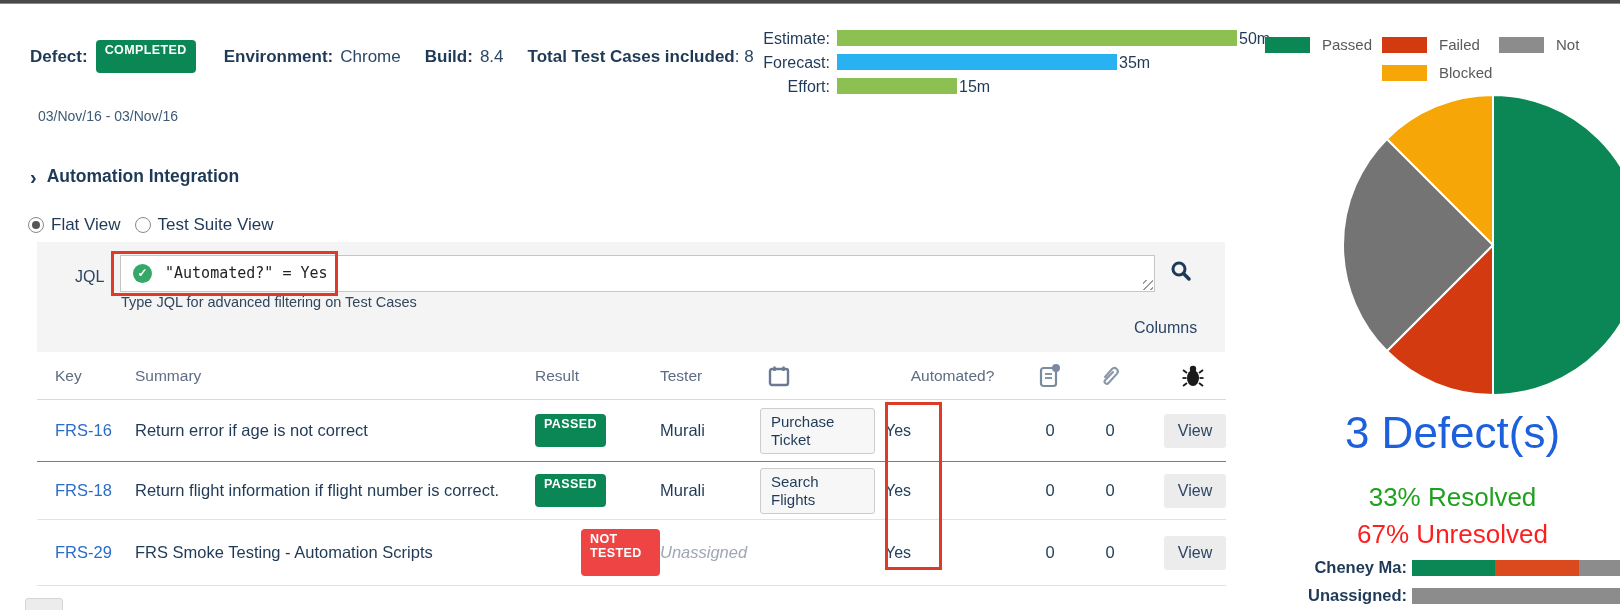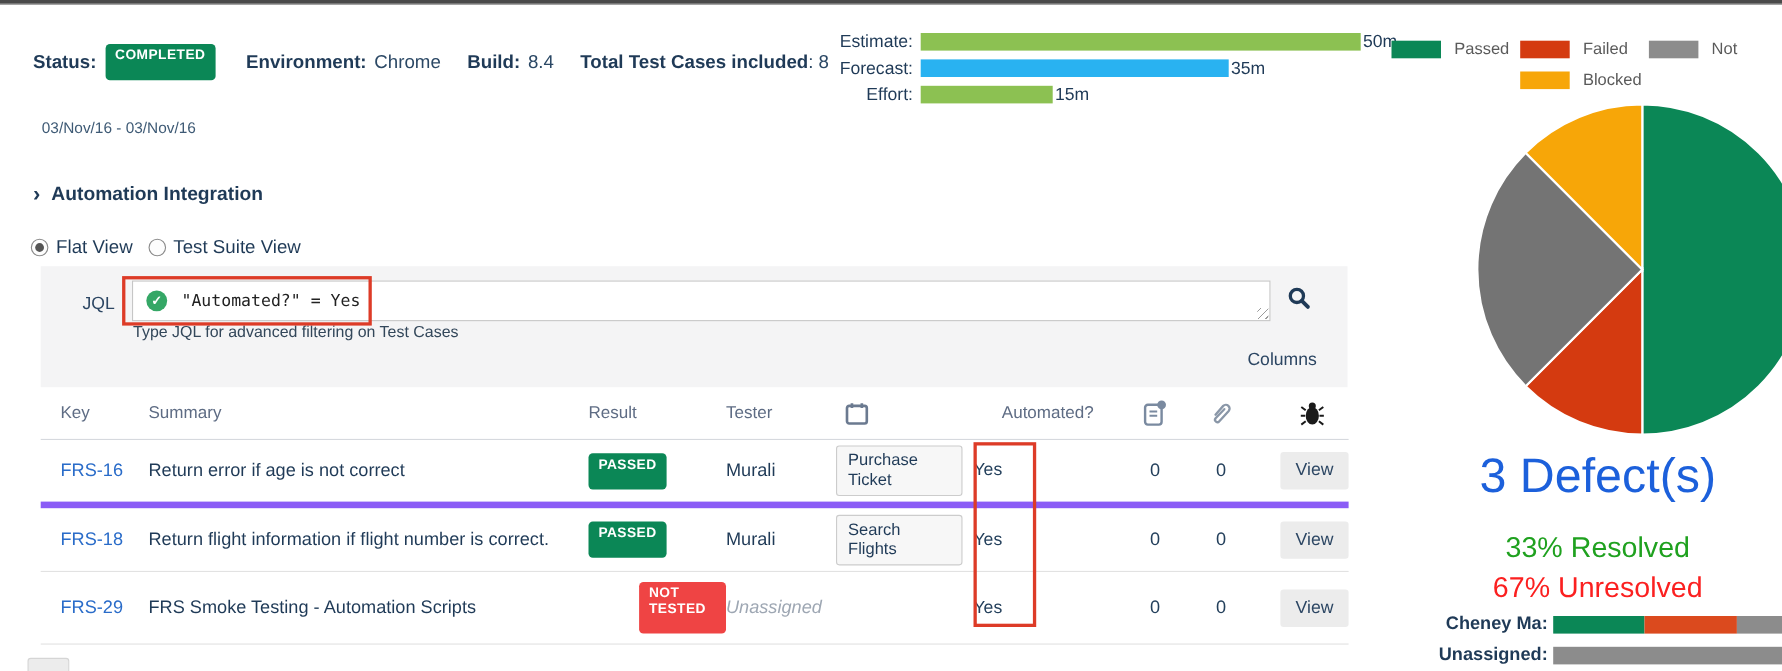--- a/index.html
+++ b/index.html
@@ -67,21 +67,21 @@
   .annot { border:3px solid #DD3B27; background:transparent; z-index:30; }
   .annot1 { left:111px; top:251px; width:227px; height:45px; }
   .annot2 { left:885px; top:402px; width:57px; height:168px; }
 
   
   .tbl { left:37px; top:352px; width:1189px; }
   .trow { display:grid; grid-template-columns:80px 400px 125px 100px 125px 135px 60px 60px 86px;
           padding-left:18px; align-items:center; }
   .thead { height:48px; border-bottom:1px solid #D6D9DE; color:#5E6C84; font-size:15.5px; }
   .thead .hc { cursor:pointer; }
-  .r1 { height:62px; border-bottom:6px solid #8b5cf6; }
+  .r1 { height:62px; border-bottom:1px solid #8b5cf6; }
   .r2 { height:58px; border-bottom:1px solid #E2E2E2; }
   .r3 { height:66px; border-bottom:1px solid #E2E2E2; }
   .key a, .key { color:#2A6CC9; font-size:16.5px; text-decoration:none; cursor:pointer; }
   .summary { font-size:16.5px; color:#1F3A57; line-height:1.35; padding-right:20px; }
   .tester { font-size:16.5px; color:#1F3A57; }
   .tester.unassigned { font-style:italic; color:#9EA7B3; }
   .phase-chip { display:inline-block; max-width:115px; background:#F7F7F7; border:1px solid #CCCCCC;
                 border-radius:3px; padding:4px 10px; font-size:15px; color:#1F3A57; line-height:1.2; }
   .auto-val { font-size:16px; color:#24405C; }
   .cnt { font-size:16.5px; color:#24405C; text-align:center; }
@@ -111,21 +111,21 @@
   svg { display:block; }
 </style>
 </head>
 <body>
 
 <div id="stage">
 
   <div class="abs topbar"></div>
 
   <div class="abs status-row">
-    <span class="lbl">Status:</span>
+    <span class="lbl">Defect:</span>
     <span style="width:8px"></span>
     <span class="badge completed">COMPLETED</span>
     <span style="width:28px"></span>
     <span class="lbl">Environment:</span>
     <span style="width:7px"></span>
     <span class="val">Chrome</span>
     <span style="width:24px"></span>
     <span class="lbl">Build:</span>
     <span style="width:7px"></span>
     <span class="val">8.4</span>

